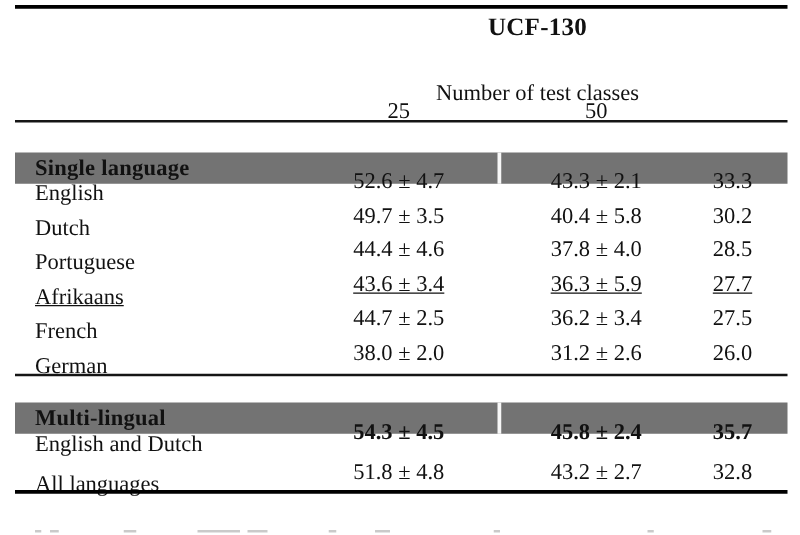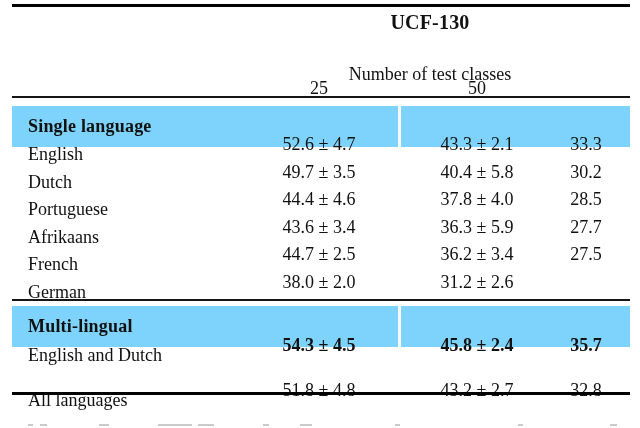--- a/index.html
+++ b/index.html
@@ -27,37 +27,37 @@
   
   .cols { position: absolute; left: 12px; width: 618px; display: flex; align-items: center; }
   .cl  { width: 214px; padding-left: 16px; box-sizing: border-box; margin-top: 20px; }
   .c1  { width: 186px; text-align: center; }
   .c2  { width: 130px; text-align: center; }
   .c3  { width: 88px;  text-align: center; }
 
   .numbers-row { top: 76px; height: 24px; font-size: 18px; }
 
   .band {
-    position: absolute; left: 12px; width: 618px; height: 41px;
-    background: #7dd3fc; display: flex; align-items: center;
+    position: absolute; left: 12px; width: 618px; height: 25px;
+    background: #737373; display: flex; align-items: center; margin-top: 16px;
   }
   .band .seam {
     position: absolute; left: 386px; top: 0; width: 3px; height: 100%;
     background: #f7f7f7;
   }
   .band-1 { top: 106px; }
   .band-2 { top: 306px; }
   .band .section-label {
     padding-left: 16px; font-weight: bold; font-size: 18px; letter-spacing: .2px;
   }
 
   .row { height: 27.5px; font-size: 18px; }
   .r0 { top: 131px; }   .r1 { top: 158.5px; } .r2 { top: 186px; }
-  .r3 { top: 213.5px; } .r4 { top: 241px; }   .r5 { top: 268.5px; }
-  .m0 { top: 331.5px; } .m1 { top: 377px; }
+  .r3 { top: 213.5px; text-decoration: underline; } .r4 { top: 241px; }   .r5 { top: 268.5px; }
+  .m0 { top: 331.5px; } .m1 { top: 364px; }
   .row-bold .c1, .row-bold .c2, .row-bold .c3 { font-weight: bold; }
 
   
   .caption-frag { position: absolute; top: 423px; left: 0; width: 640px; height: 5px; }
   .caption-frag i {
     position: absolute; top: 1px; height: 2px; background: #8a8a8a; opacity: .45;
     display: block;
   }
   .caption-frag .m1 { left: 28px;  width: 5px; }
   .caption-frag .m2 { left: 40px;  width: 7px; }
@@ -120,20 +120,21 @@
   <div class="cols row r4">
     <div class="cl">French</div>
     <div class="c1">44.7 ± 2.5</div>
     <div class="c2">36.2 ± 3.4</div>
     <div class="c3">27.5</div>
   </div>
   <div class="cols row r5">
     <div class="cl">German</div>
     <div class="c1">38.0 ± 2.0</div>
     <div class="c2">31.2 ± 2.6</div>
+    <div class="c3">26.0</div>
   </div>
 
   <div class="rule rule-mid2"></div>
 
   <div class="band band-2">
     <span class="seam"></span>
     <span class="section-label">Multi-lingual</span>
   </div>
 
   <div class="cols row m0 row-bold">

